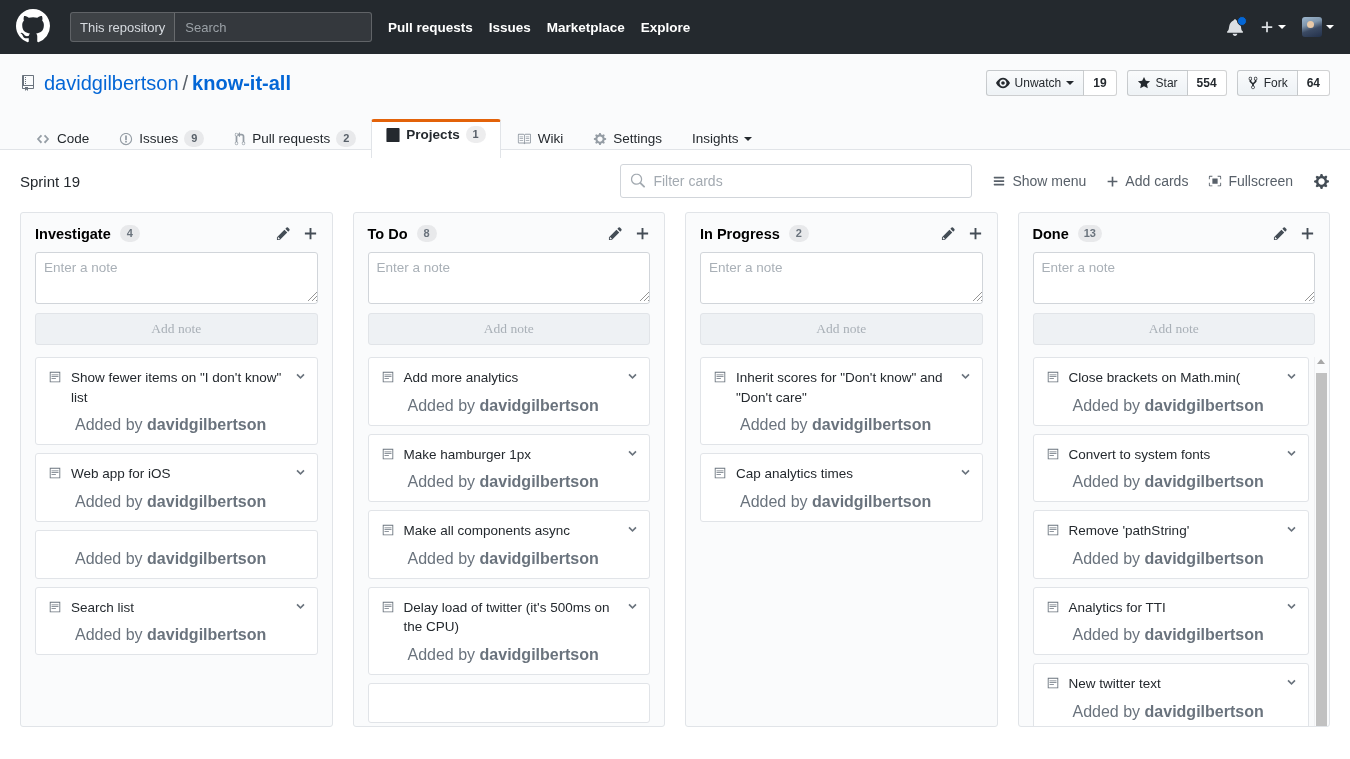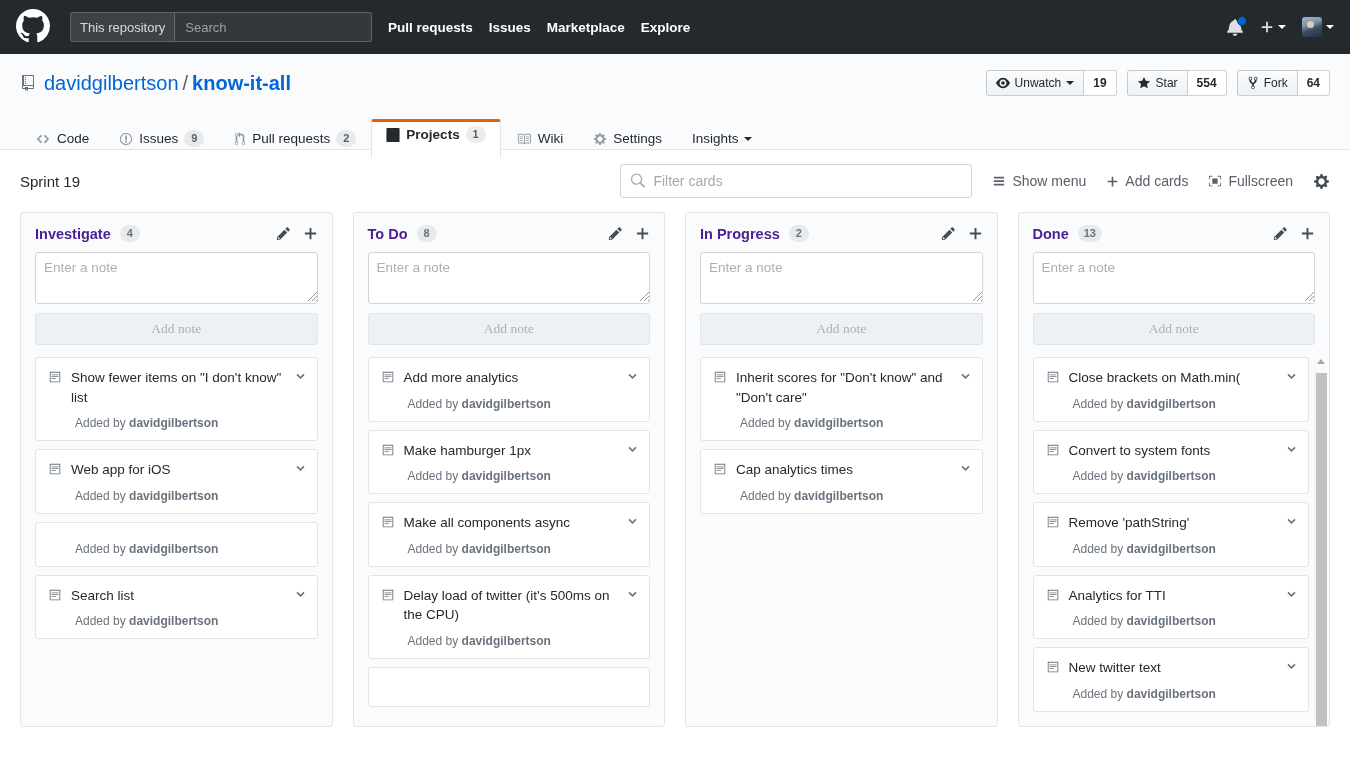--- a/index.html
+++ b/index.html
@@ -262,21 +262,21 @@
     flex-direction: column;
     height: 100%;
     position: relative;
   }
   .col-head {
     display: flex;
     align-items: center;
     padding: 12px 14px 10px 14px;
     flex: 0 0 auto;
   }
-  .col-name { font-size: 14.5px; font-weight: 600; color: #4c1d95; }
+  .col-name { font-size: 14.5px; font-weight: 600; color: #000000; }
   .col-count {
     margin-left: 9px;
     display: inline-block;
     min-width: 20px;
     text-align: center;
     padding: 1px 6px;
     font-size: 11px;
     font-weight: bold;
     line-height: 15px;
     color: #6a737d;
@@ -364,21 +364,21 @@
   }
   .card-chevron {
     flex: 0 0 auto;
     color: #6a737d;
     margin-top: 2px;
     display:flex;
   }
   .card-meta {
     margin-top: 9px;
     margin-left: 27px;
-    font-size: 12px;
+    font-size: 16px;
     color: #6a737d;
   }
   .card-meta b { font-weight: 600; color: #6a737d; }
 
   
   .col-scrollbar {
     position: absolute;
     top: 0; right: 2px;
     width: 13px;
     bottom: 0;

